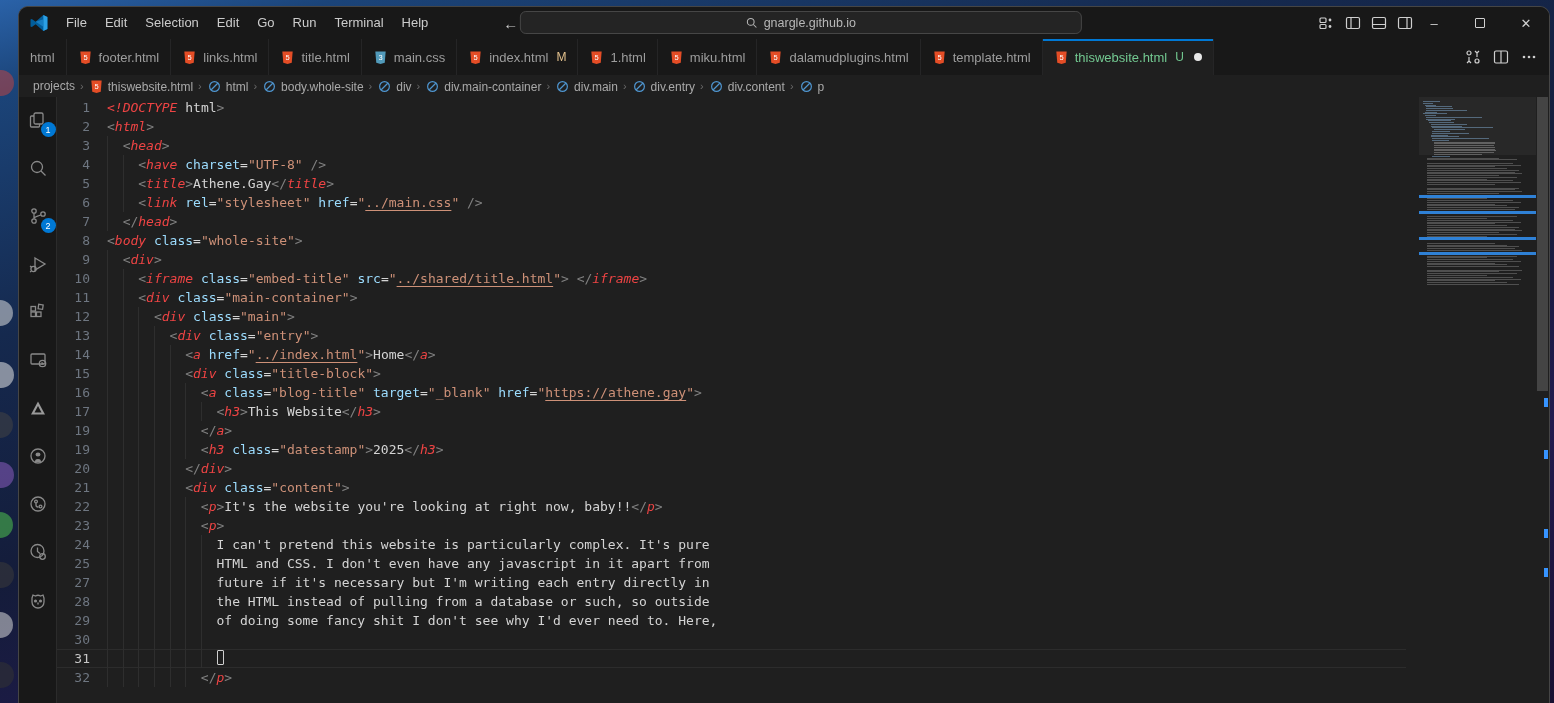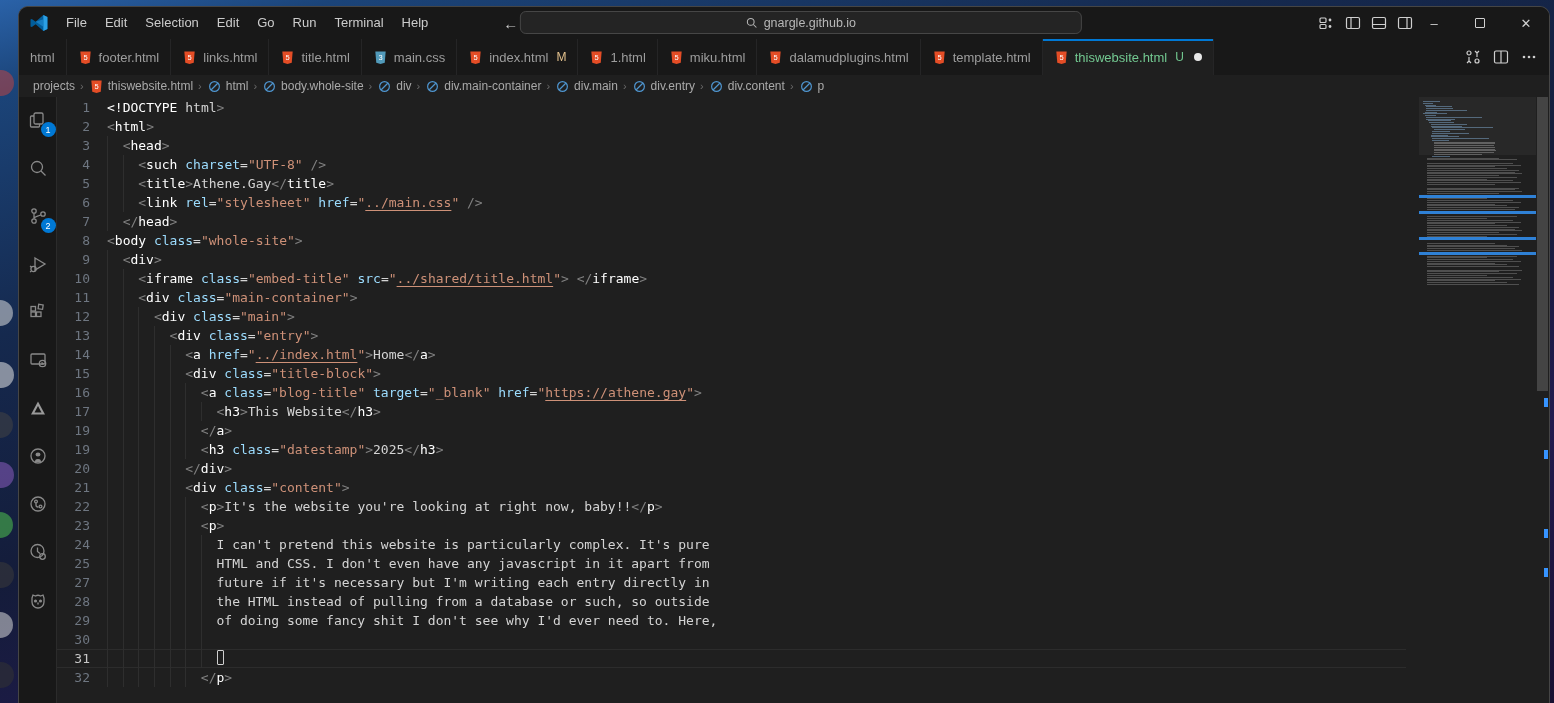--- a/index.html
+++ b/index.html
@@ -41,41 +41,41 @@
          border-right:1px solid #252526; background:#181818; position:relative; white-space:nowrap; }
   .tab .state { font-size:12px; margin-left:2px; }
   .tab.active { background:#1f1f1f; color:#73c991; }
   .tab.active::before { content:""; position:absolute; left:0; right:0; top:0; height:2px; background:#0078d4; }
   .dirty-dot { width:8px; height:8px; border-radius:50%; background:#e8e8e8; margin-left:4px; }
   .fic { width:15px; height:15px; flex:none; }
   .tab-actions { display:flex; align-items:center; gap:12px; margin-left:auto; padding:0 12px; }
   
   .crumbs { height:22px; background:#1f1f1f; display:flex; align-items:center; font-size:12px;
             color:#a9a9a9; padding-left:14px; flex:none; gap:2px; }
-  .crumb { display:flex; align-items:center; gap:4px; }
+  .crumb { display:flex; align-items:flex-end; gap:4px; }
   .chev { color:#6a6a6a; font-size:11px; padding:0 3px; }
   
   .main { flex:1; display:flex; min-height:0; }
   .activitybar { width:38px; background:#181818; border-right:1px solid #2b2b2b; flex:none;
                  display:flex; flex-direction:column; align-items:center; padding-top:10px; gap:22px; }
   .act { position:relative; width:28px; height:26px; display:flex; align-items:center; justify-content:center; }
   .act svg { stroke:#898989; fill:none; stroke-width:1.3; }
   .badge { position:absolute; right:-4px; bottom:-4px; min-width:15px; height:15px; border-radius:8px;
            background:#0078d4; color:#fff; font-size:9px; display:flex; align-items:center; justify-content:center; padding:0 3px; }
   
   .editor { flex:1; position:relative; background:#1f1f1f; overflow:hidden;
             font-family:"DejaVu Sans Mono", monospace; font-size:13px; line-height:19px; }
   .lines { position:absolute; left:0; top:1px; right:143px; }
   .line { display:flex; height:19px; white-space:pre; }
   .ln { width:50px; text-align:right; padding-right:17px; color:#6e7681; flex:none; user-select:none; }
   .lc { flex:1; min-width:0; }
   .line.cur { box-shadow:inset 0 1px 0 #2c2c2c, inset 0 -1px 0 #2c2c2c; }
   .line.cur .ln { color:#c6c6c6; }
   .g { display:inline-block; width:2ch; height:19px; border-left:1px solid #2e2e2e; vertical-align:top; }
-  .tk-p { color:#808080; } .tk-t { color:#ffffff; } .tk-a { color:#9cdcfe; }
+  .tk-p { color:#808080; } .tk-t { color:#ef4444;font-style:italic; } .tk-a { color:#9cdcfe; }
   .tk-o { color:#d4d4d4; } .tk-s { color:#ce9178; } .tk-x { color:#d4d4d4; }
   .tk-l { color:#ce9178; text-decoration:underline; text-underline-offset:3px; }
   .cursor-box { display:inline-block; width:7px; height:15px; border:1px solid #cfcfcf; vertical-align:-2px; margin-left:1px; border-radius:1px; }
   
   .minimap { position:absolute; top:0; right:13px; width:117px; bottom:0; padding-top:4px; }
   .mrow { height:1px; margin:0 0 0.78px 4px; background:#555; }
   .mrow.blue { height:3px; margin-left:0; background:#2f81d6; }
   .mview { position:absolute; left:0; right:0; top:0; height:58px; background:rgba(255,255,255,0.045); }
   .sbar { position:absolute; top:0; right:0; width:13px; bottom:0; }
   .sthumb { position:absolute; left:1px; right:1px; background:rgba(130,130,130,0.38); }
@@ -410,21 +410,21 @@
             <rect x="9.3" y="12.5" width="1.4" height="2" fill="#898989" stroke="none"></rect>
           </svg>
         </div>
       </div>
 
     <div class="editor">
       <div class="lines" id="lines">
           <div class="line"><span class="ln">1</span><span class="lc"><span class="tk-t">&lt;!DOCTYPE</span><span class="tk-x"> html</span><span class="tk-p">&gt;</span></span></div>
           <div class="line"><span class="ln">2</span><span class="lc"><span class="tk-p">&lt;</span><span class="tk-t">html</span><span class="tk-p">&gt;</span></span></div>
           <div class="line"><span class="ln">3</span><span class="lc"><span class="g"></span><span class="tk-p">&lt;</span><span class="tk-t">head</span><span class="tk-p">&gt;</span></span></div>
-          <div class="line"><span class="ln">4</span><span class="lc"><span class="g"></span><span class="g"></span><span class="tk-p">&lt;</span><span class="tk-t">such</span><span class="tk-a"> charset</span><span class="tk-o">=</span><span class="tk-s">"UTF-8"</span><span class="tk-p"> /&gt;</span></span></div>
+          <div class="line"><span class="ln">4</span><span class="lc"><span class="g"></span><span class="g"></span><span class="tk-p">&lt;</span><span class="tk-t">have</span><span class="tk-a"> charset</span><span class="tk-o">=</span><span class="tk-s">"UTF-8"</span><span class="tk-p"> /&gt;</span></span></div>
           <div class="line"><span class="ln">5</span><span class="lc"><span class="g"></span><span class="g"></span><span class="tk-p">&lt;</span><span class="tk-t">title</span><span class="tk-p">&gt;</span><span class="tk-x">Athene.Gay</span><span class="tk-p">&lt;/</span><span class="tk-t">title</span><span class="tk-p">&gt;</span></span></div>
           <div class="line"><span class="ln">6</span><span class="lc"><span class="g"></span><span class="g"></span><span class="tk-p">&lt;</span><span class="tk-t">link</span><span class="tk-a"> rel</span><span class="tk-o">=</span><span class="tk-s">"stylesheet"</span><span class="tk-a"> href</span><span class="tk-o">=</span><span class="tk-s">"</span><span class="tk-l">../main.css</span><span class="tk-s">"</span><span class="tk-p"> /&gt;</span></span></div>
           <div class="line"><span class="ln">7</span><span class="lc"><span class="g"></span><span class="tk-p">&lt;/</span><span class="tk-t">head</span><span class="tk-p">&gt;</span></span></div>
           <div class="line"><span class="ln">8</span><span class="lc"><span class="tk-p">&lt;</span><span class="tk-t">body</span><span class="tk-a"> class</span><span class="tk-o">=</span><span class="tk-s">"whole-site"</span><span class="tk-p">&gt;</span></span></div>
           <div class="line"><span class="ln">9</span><span class="lc"><span class="g"></span><span class="tk-p">&lt;</span><span class="tk-t">div</span><span class="tk-p">&gt;</span></span></div>
           <div class="line"><span class="ln">10</span><span class="lc"><span class="g"></span><span class="g"></span><span class="tk-p">&lt;</span><span class="tk-t">iframe</span><span class="tk-a"> class</span><span class="tk-o">=</span><span class="tk-s">"embed-title"</span><span class="tk-a"> src</span><span class="tk-o">=</span><span class="tk-s">"</span><span class="tk-l">../shared/title.html</span><span class="tk-s">"</span><span class="tk-p">&gt;</span><span class="tk-x"> </span><span class="tk-p">&lt;/</span><span class="tk-t">iframe</span><span class="tk-p">&gt;</span></span></div>
           <div class="line"><span class="ln">11</span><span class="lc"><span class="g"></span><span class="g"></span><span class="tk-p">&lt;</span><span class="tk-t">div</span><span class="tk-a"> class</span><span class="tk-o">=</span><span class="tk-s">"main-container"</span><span class="tk-p">&gt;</span></span></div>
           <div class="line"><span class="ln">12</span><span class="lc"><span class="g"></span><span class="g"></span><span class="g"></span><span class="tk-p">&lt;</span><span class="tk-t">div</span><span class="tk-a"> class</span><span class="tk-o">=</span><span class="tk-s">"main"</span><span class="tk-p">&gt;</span></span></div>
           <div class="line"><span class="ln">13</span><span class="lc"><span class="g"></span><span class="g"></span><span class="g"></span><span class="g"></span><span class="tk-p">&lt;</span><span class="tk-t">div</span><span class="tk-a"> class</span><span class="tk-o">=</span><span class="tk-s">"entry"</span><span class="tk-p">&gt;</span></span></div>
           <div class="line"><span class="ln">14</span><span class="lc"><span class="g"></span><span class="g"></span><span class="g"></span><span class="g"></span><span class="g"></span><span class="tk-p">&lt;</span><span class="tk-t">a</span><span class="tk-a"> href</span><span class="tk-o">=</span><span class="tk-s">"</span><span class="tk-l">../index.html</span><span class="tk-s">"</span><span class="tk-p">&gt;</span><span class="tk-x">Home</span><span class="tk-p">&lt;/</span><span class="tk-t">a</span><span class="tk-p">&gt;</span></span></div>

